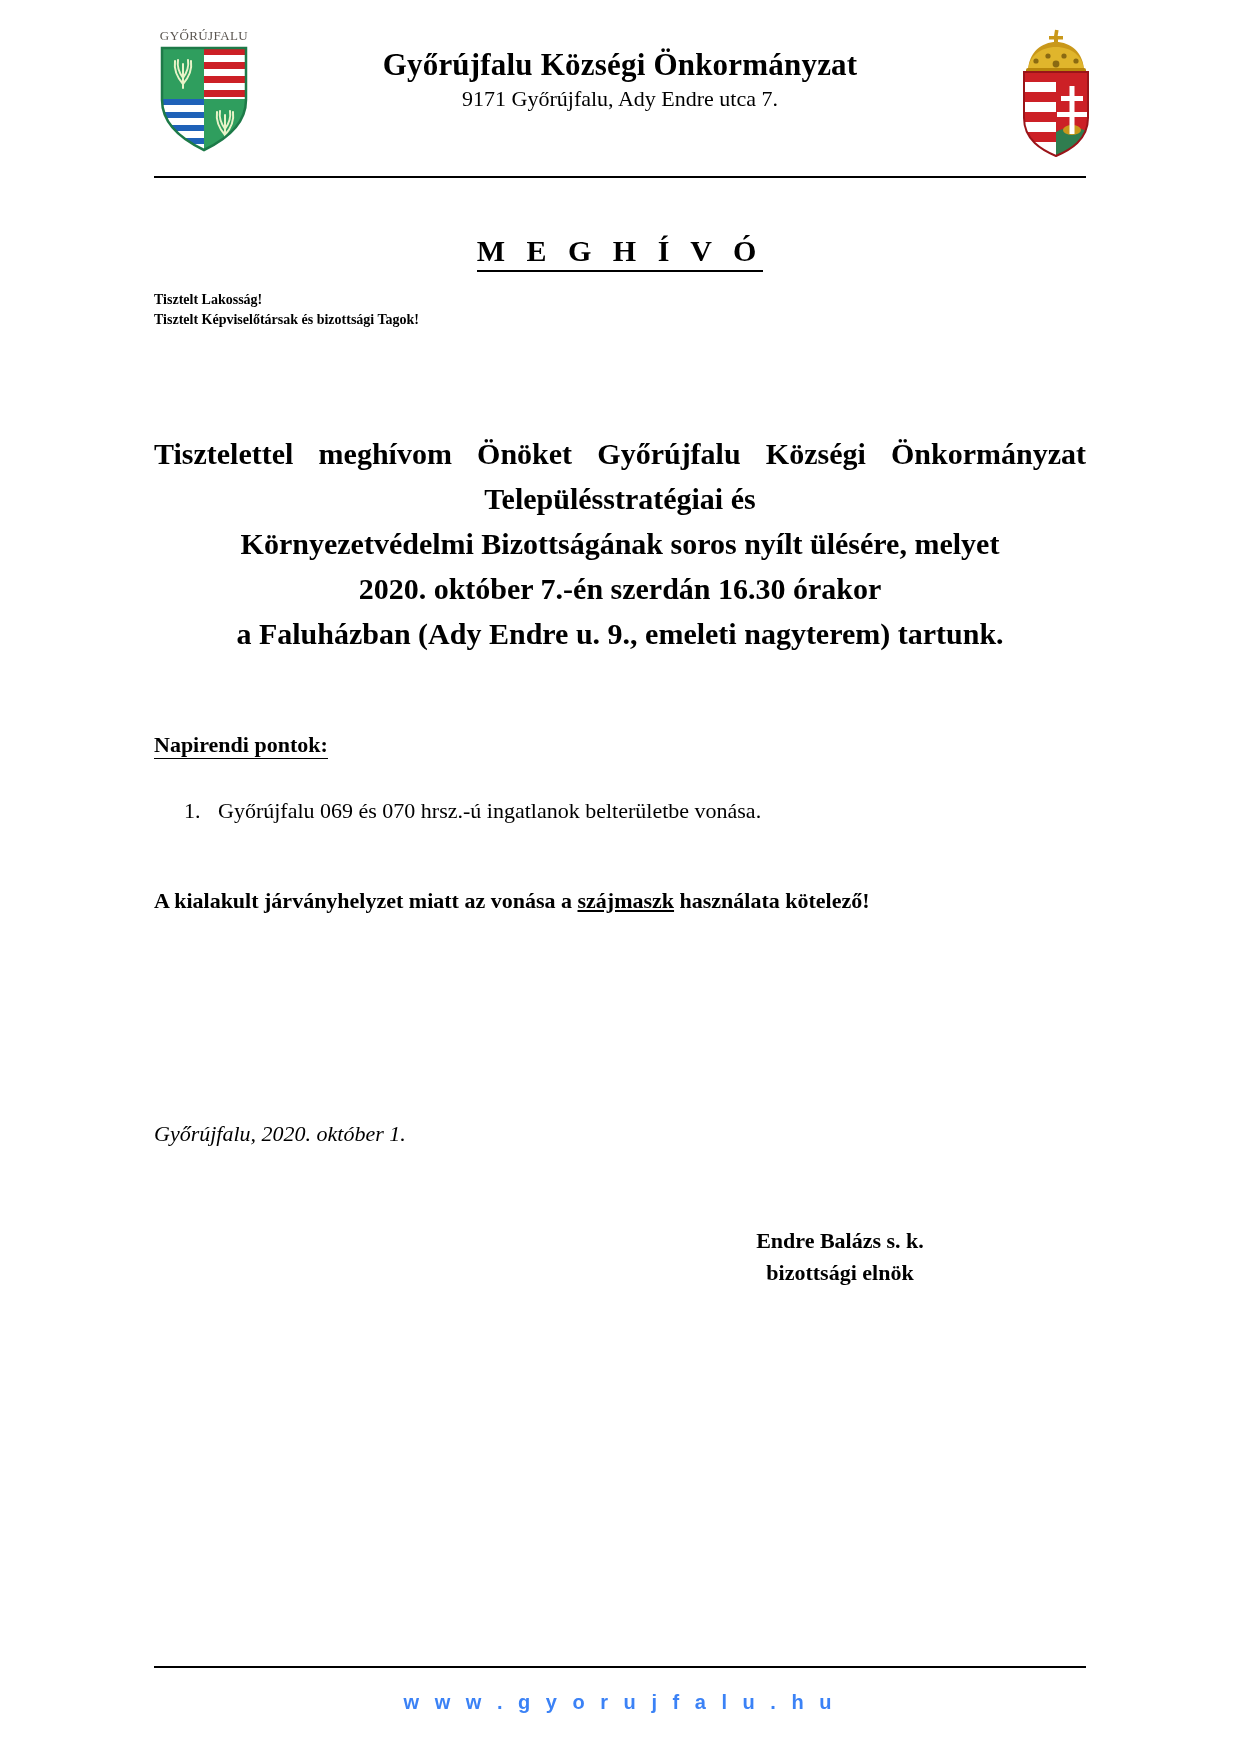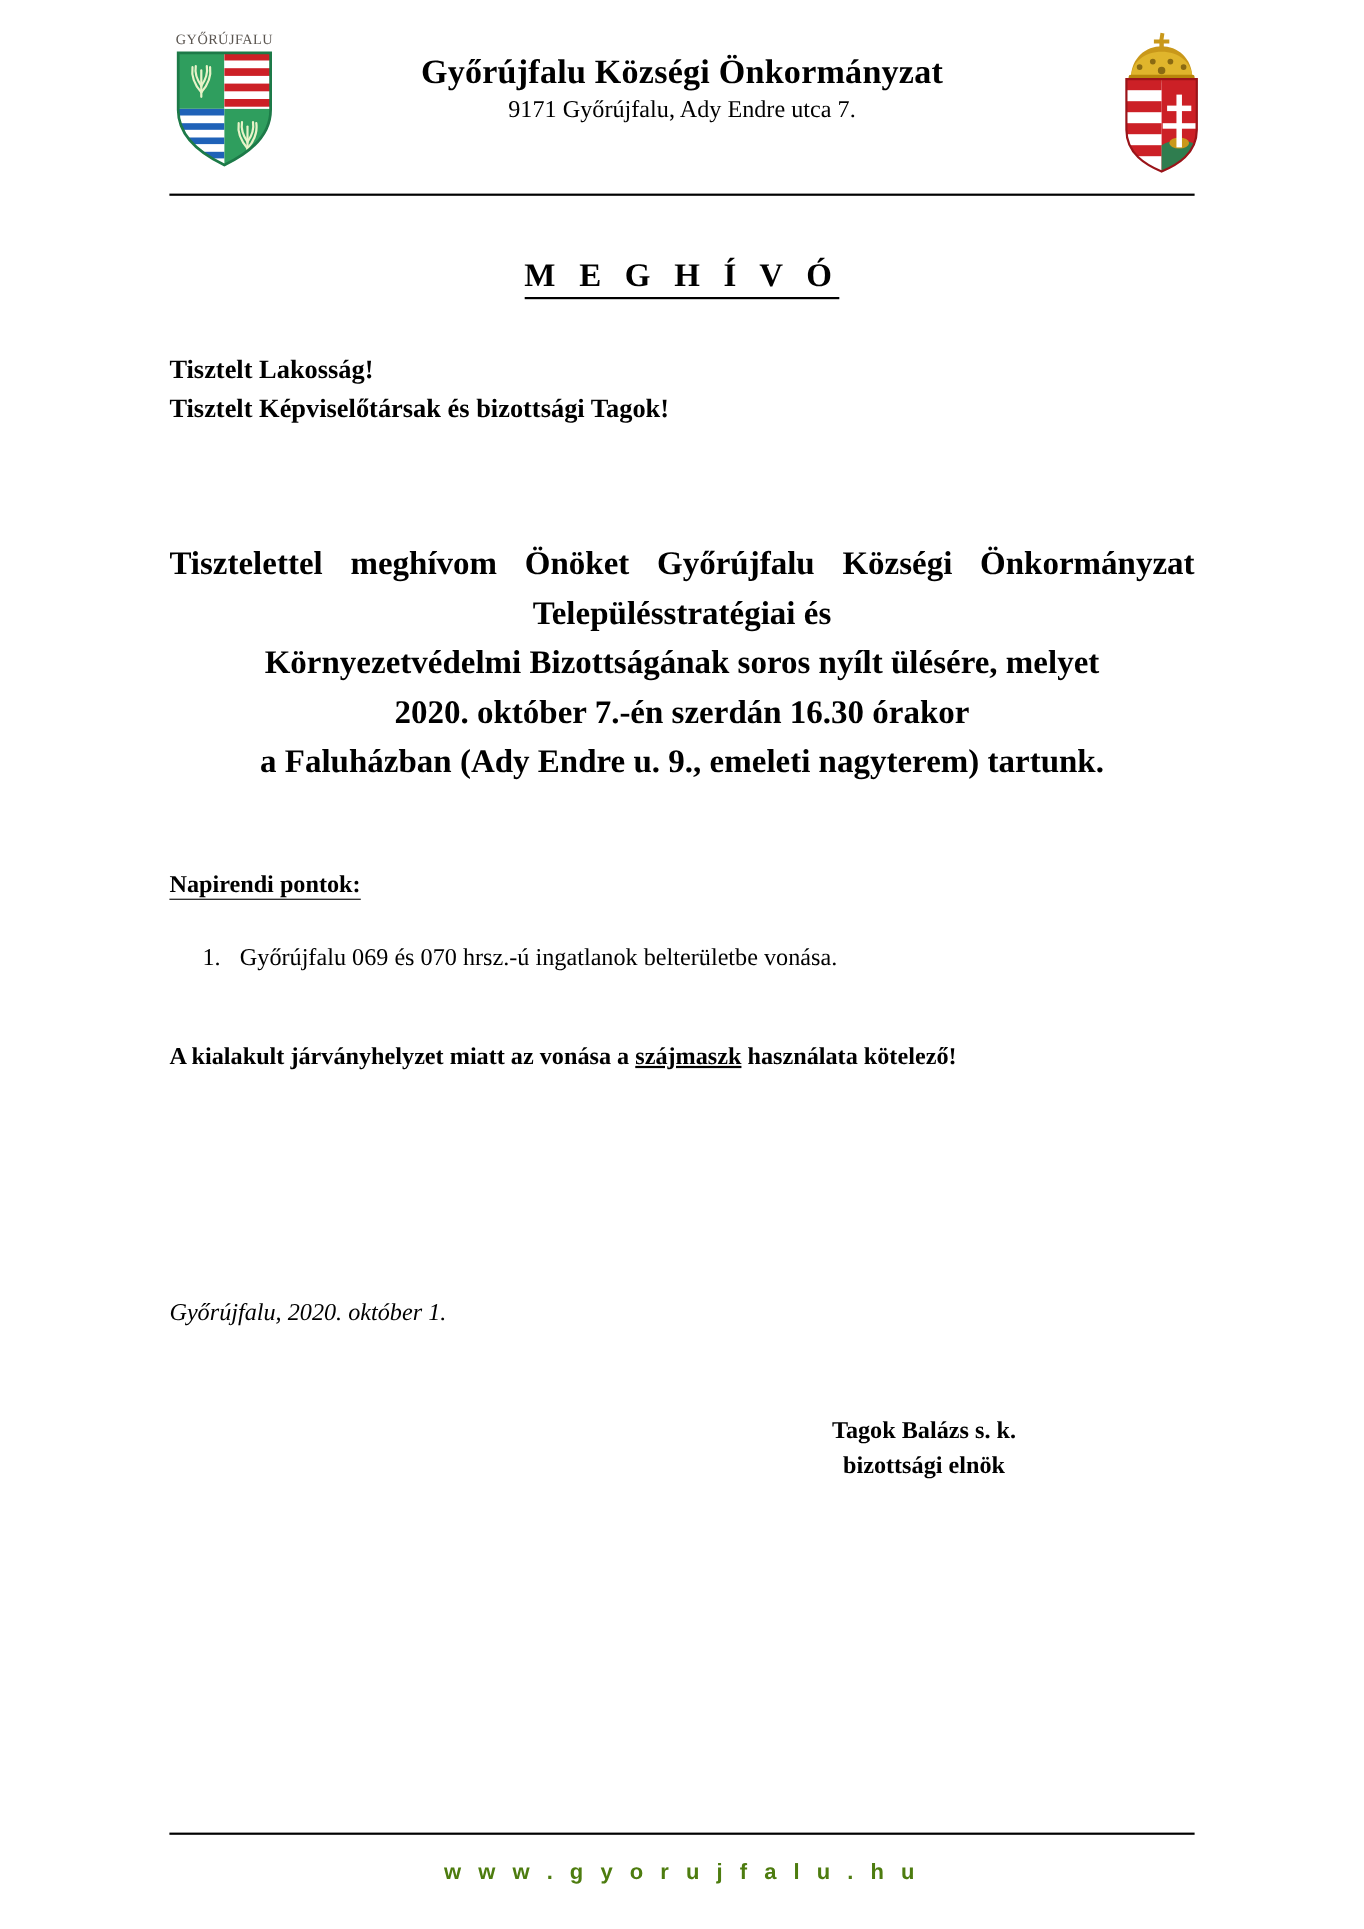--- a/index.html
+++ b/index.html
@@ -83,22 +83,22 @@
     letter-spacing: 7px;
     margin-top: 38px;
     margin-bottom: 0;
   }
   .doc-title span {
     border-bottom: 2px solid #000;
     padding-bottom: 3px;
   }
 
   .salutation {
-    margin-top: 52px;
-    font-size: 24px;
+    margin-top: 22px;
+    font-size: 14px;
     font-weight: bold;
     line-height: 1.46;
   }
 
   .invite-block {
     margin-top: 100px;
     font-size: 30px;
     font-weight: bold;
     line-height: 1.5;
     text-align: center;
@@ -166,21 +166,21 @@
   }
   .footer-url {
     position: absolute;
     left: 0;
     right: 0;
     bottom: 40px;
     text-align: center;
     font-size: 20px;
     font-weight: bold;
     letter-spacing: 5px;
-    color: #4d7c0f;
+    color: #3b82f6;
     font-family: "Liberation Sans", sans-serif;
   }
 </style>
 </head>
 <body>
 
 <div class="page">
 
   <div class="header">
 
@@ -303,21 +303,21 @@
 
     <ol class="agenda-list">
       <li>Győrújfalu 069 és 070 hrsz.-ú ingatlanok belterületbe vonása.</li>
     </ol>
 
     <div class="mask-notice"><span>A kialakult járványhelyzet miatt az vonása a </span><u>szájmaszk</u><span> használata kötelező!</span></div>
 
     <div class="place-date">Győrújfalu, 2020. október 1.</div>
 
     <div class="signature">
-      <div>Tagok Balázs s. k.</div>
+      <div>Endre Balázs s. k.</div>
       <div>bizottsági elnök</div>
     </div>
   </div>
 
   <div class="footer-rule"></div>
   <div class="footer-url">w w w . g y o r u j f a l u . h u</div>
 
 </div>
 
 </body></html>

